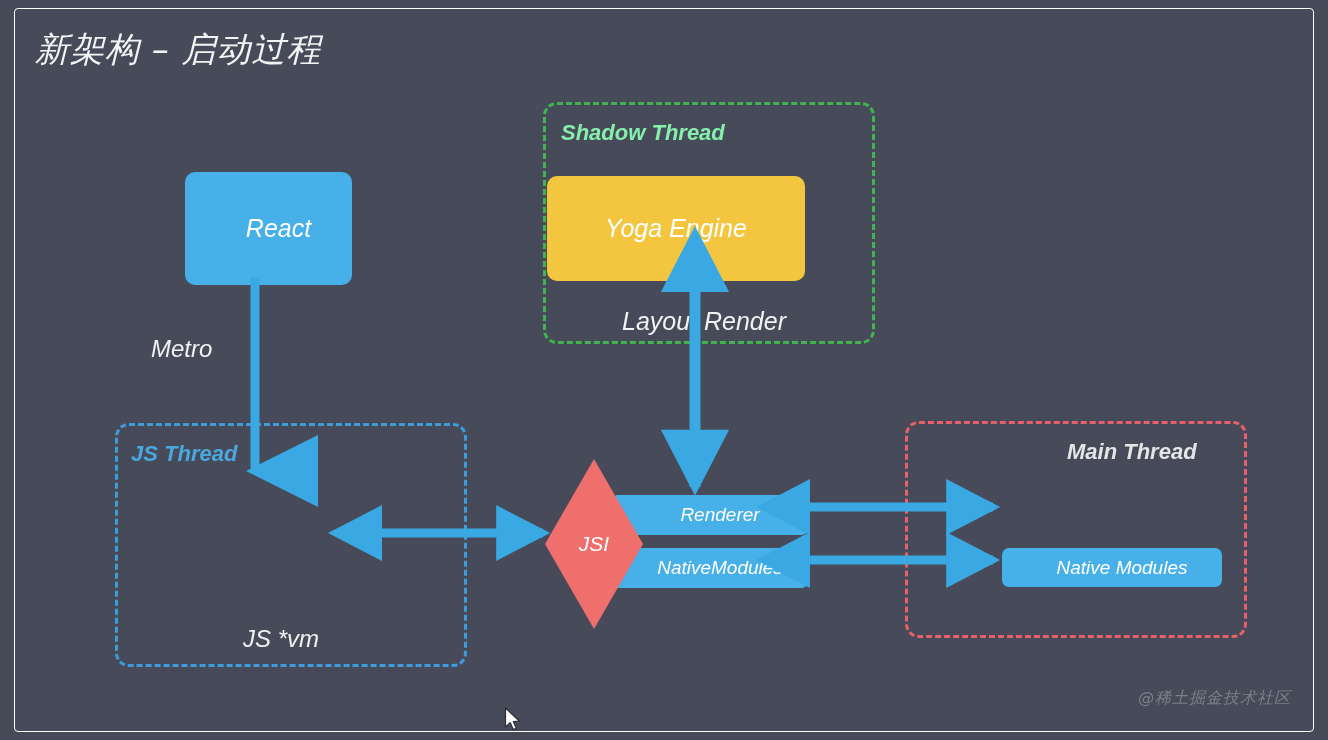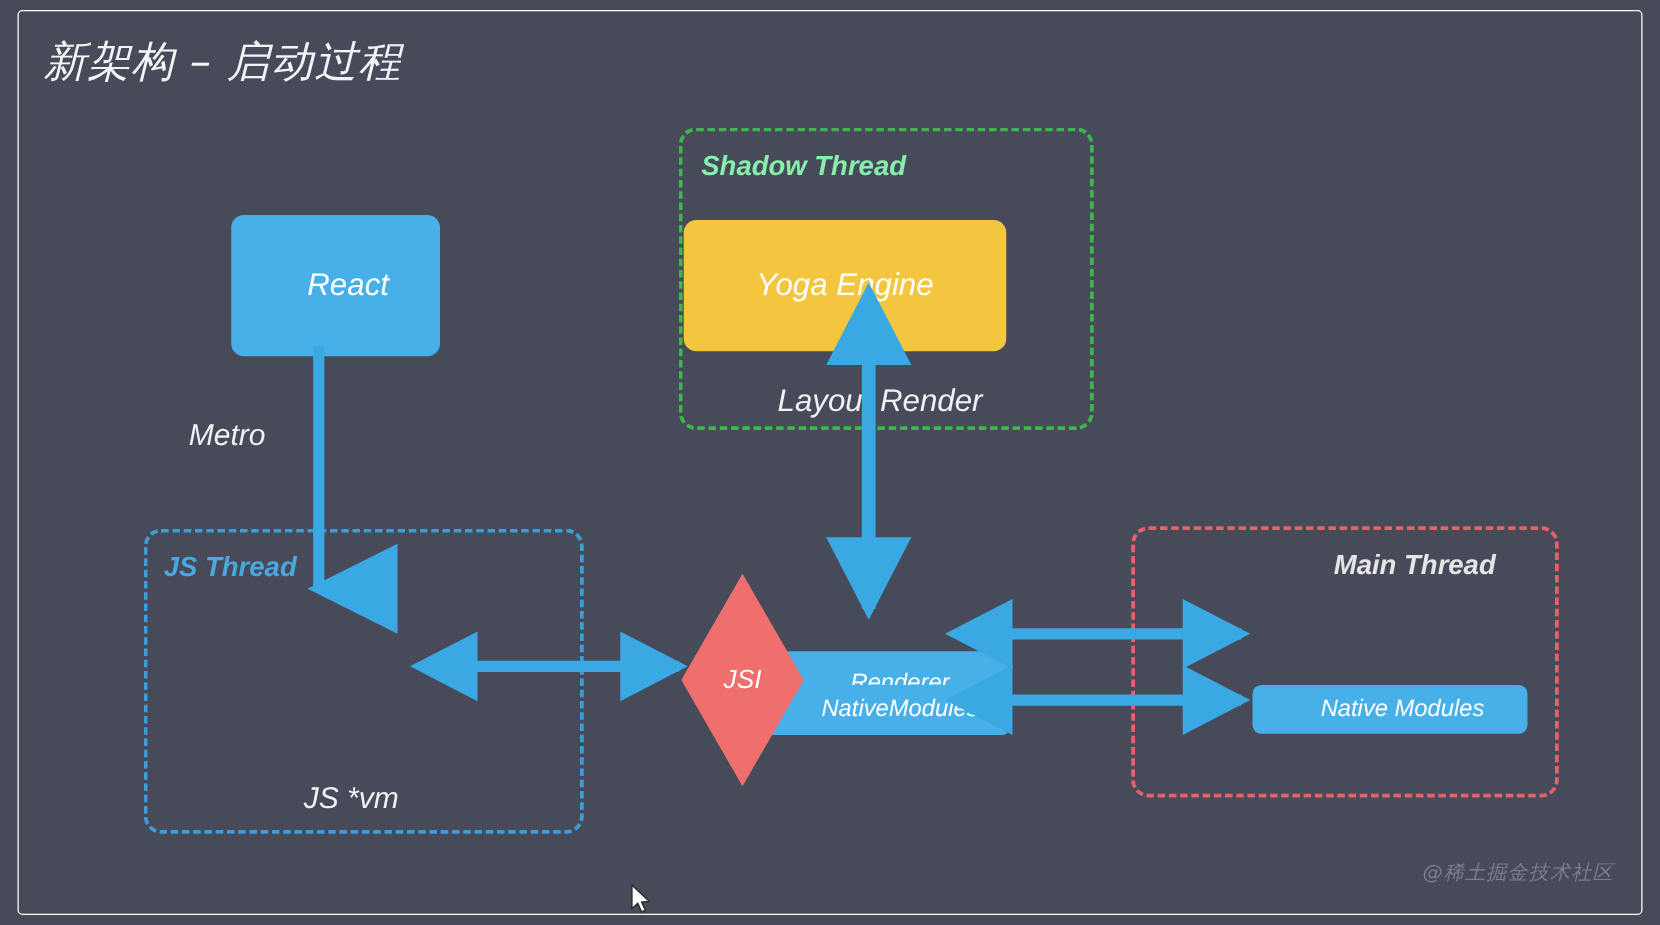--- a/index.html
+++ b/index.html
@@ -88,21 +88,21 @@
     color: #ffffff;
     border-radius: 8px;
     text-align: center;
   }
   .blue  { background: #47b0e8; padding-left: 20px; }
   .amber { background: #f4c63f; }
 
   #n-react     { left: 170px; top: 163px; width: 167px; height: 113px; border-radius: 10px; font-size: 25px; }
   #n-yoga      { left: 532px; top: 167px; width: 258px; height: 105px; border-radius: 10px; font-size: 25px; }
   #n-jsbundle  { left: 143px; top: 480px; width: 222px; height: 105px; border-radius: 10px; font-size: 25px; }
-  #n-renderer  { left: 598px; top: 512px; width: 194px; height: 52px; border-radius: 5px; font-size: 19px; }
+  #n-renderer  { left: 598px; top: 486px; width: 194px; height: 40px; border-radius: 5px; font-size: 19px; }
   #n-natmods   { left: 598px; top: 539px; width: 194px; height: 40px; border-radius: 5px; font-size: 19px; }
   #n-nativeui  { left: 987px; top: 486px; width: 188px; height: 39px; border-radius: 7px; font-size: 19px; }
   #n-nativemod { left: 987px; top: 539px; width: 220px; height: 39px; border-radius: 7px; font-size: 19px; }
 
   
   #n-jsi {
     position: absolute;
     left: 530px; top: 450px;
     width: 98px; height: 170px;
     display: flex; align-items: center; justify-content: center;

